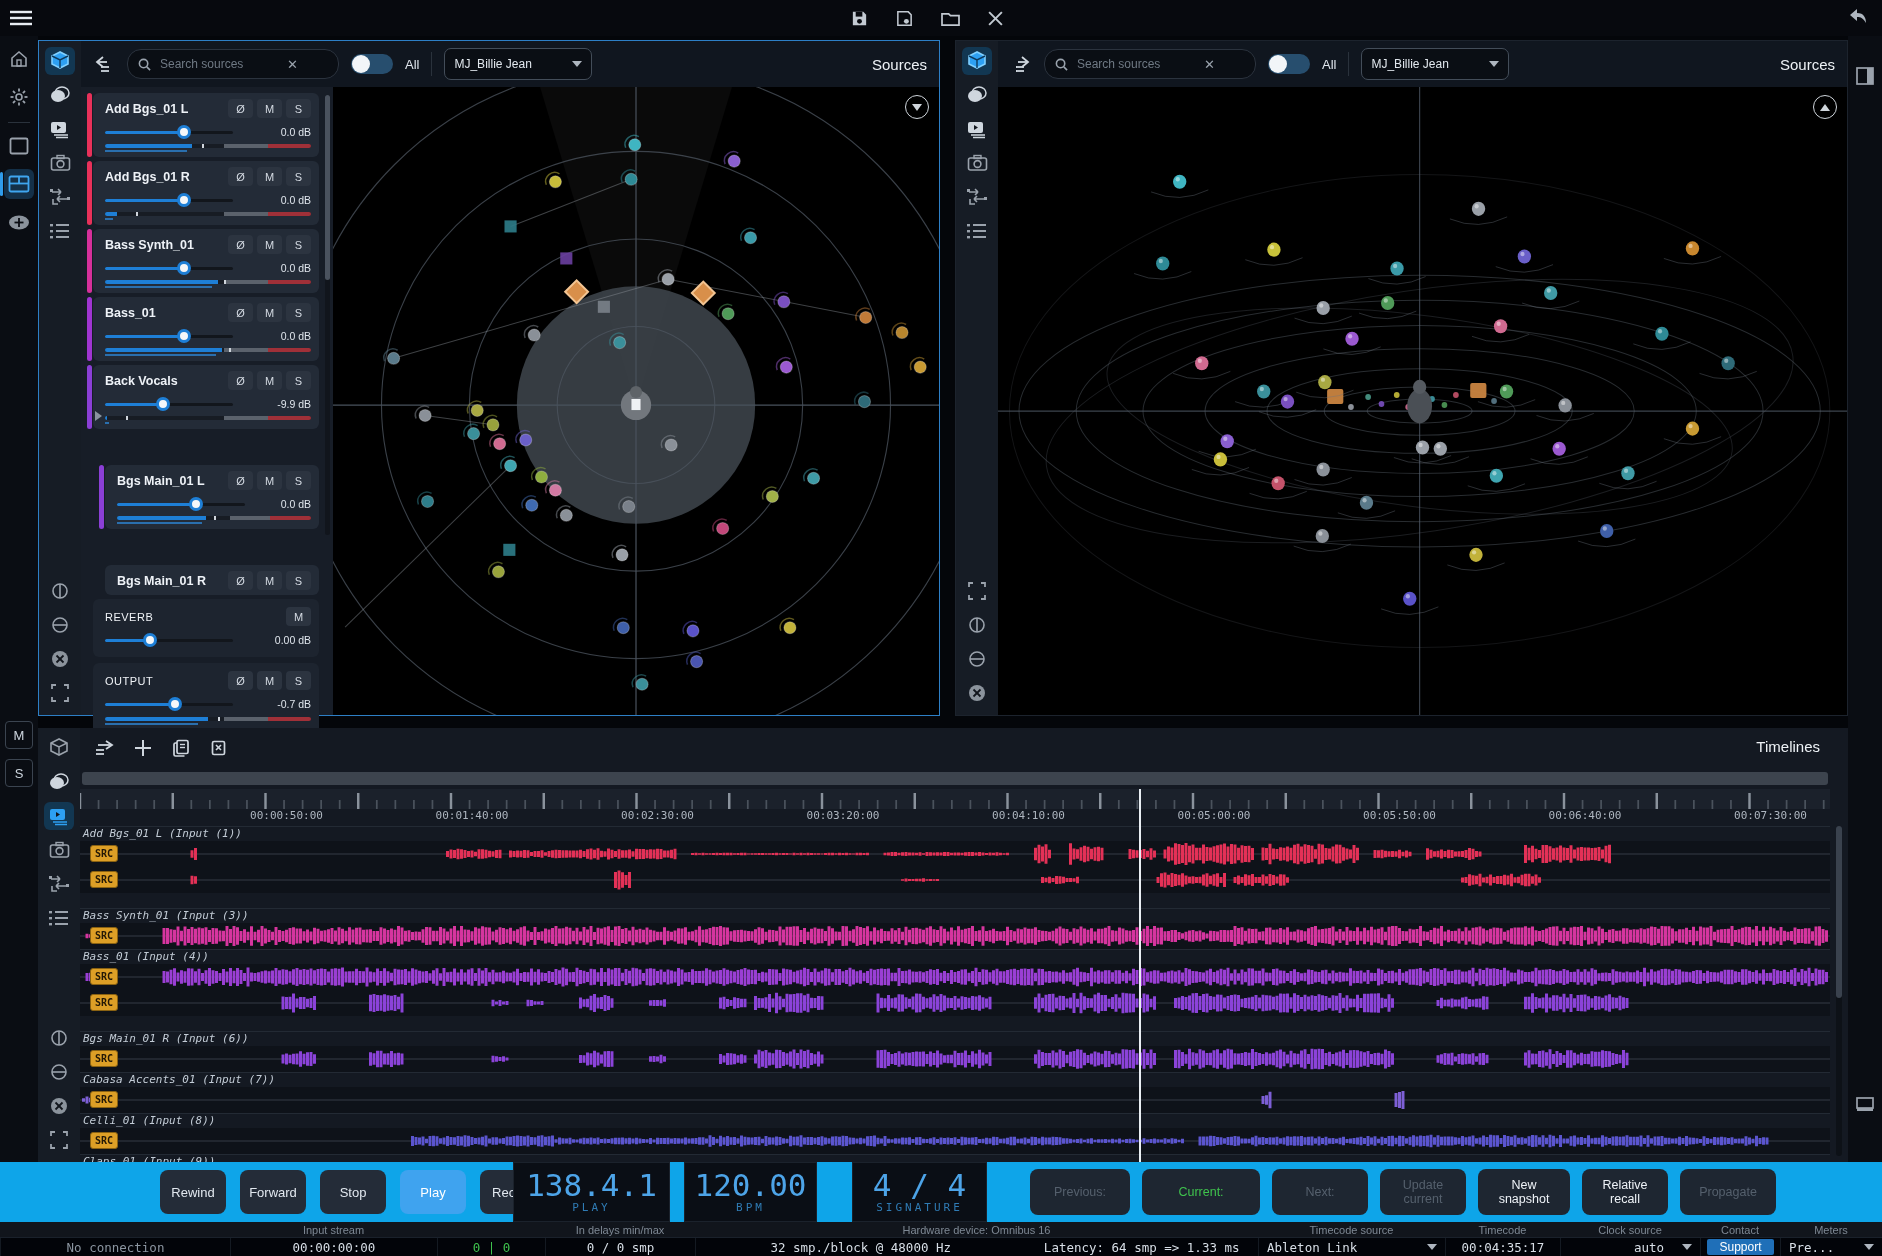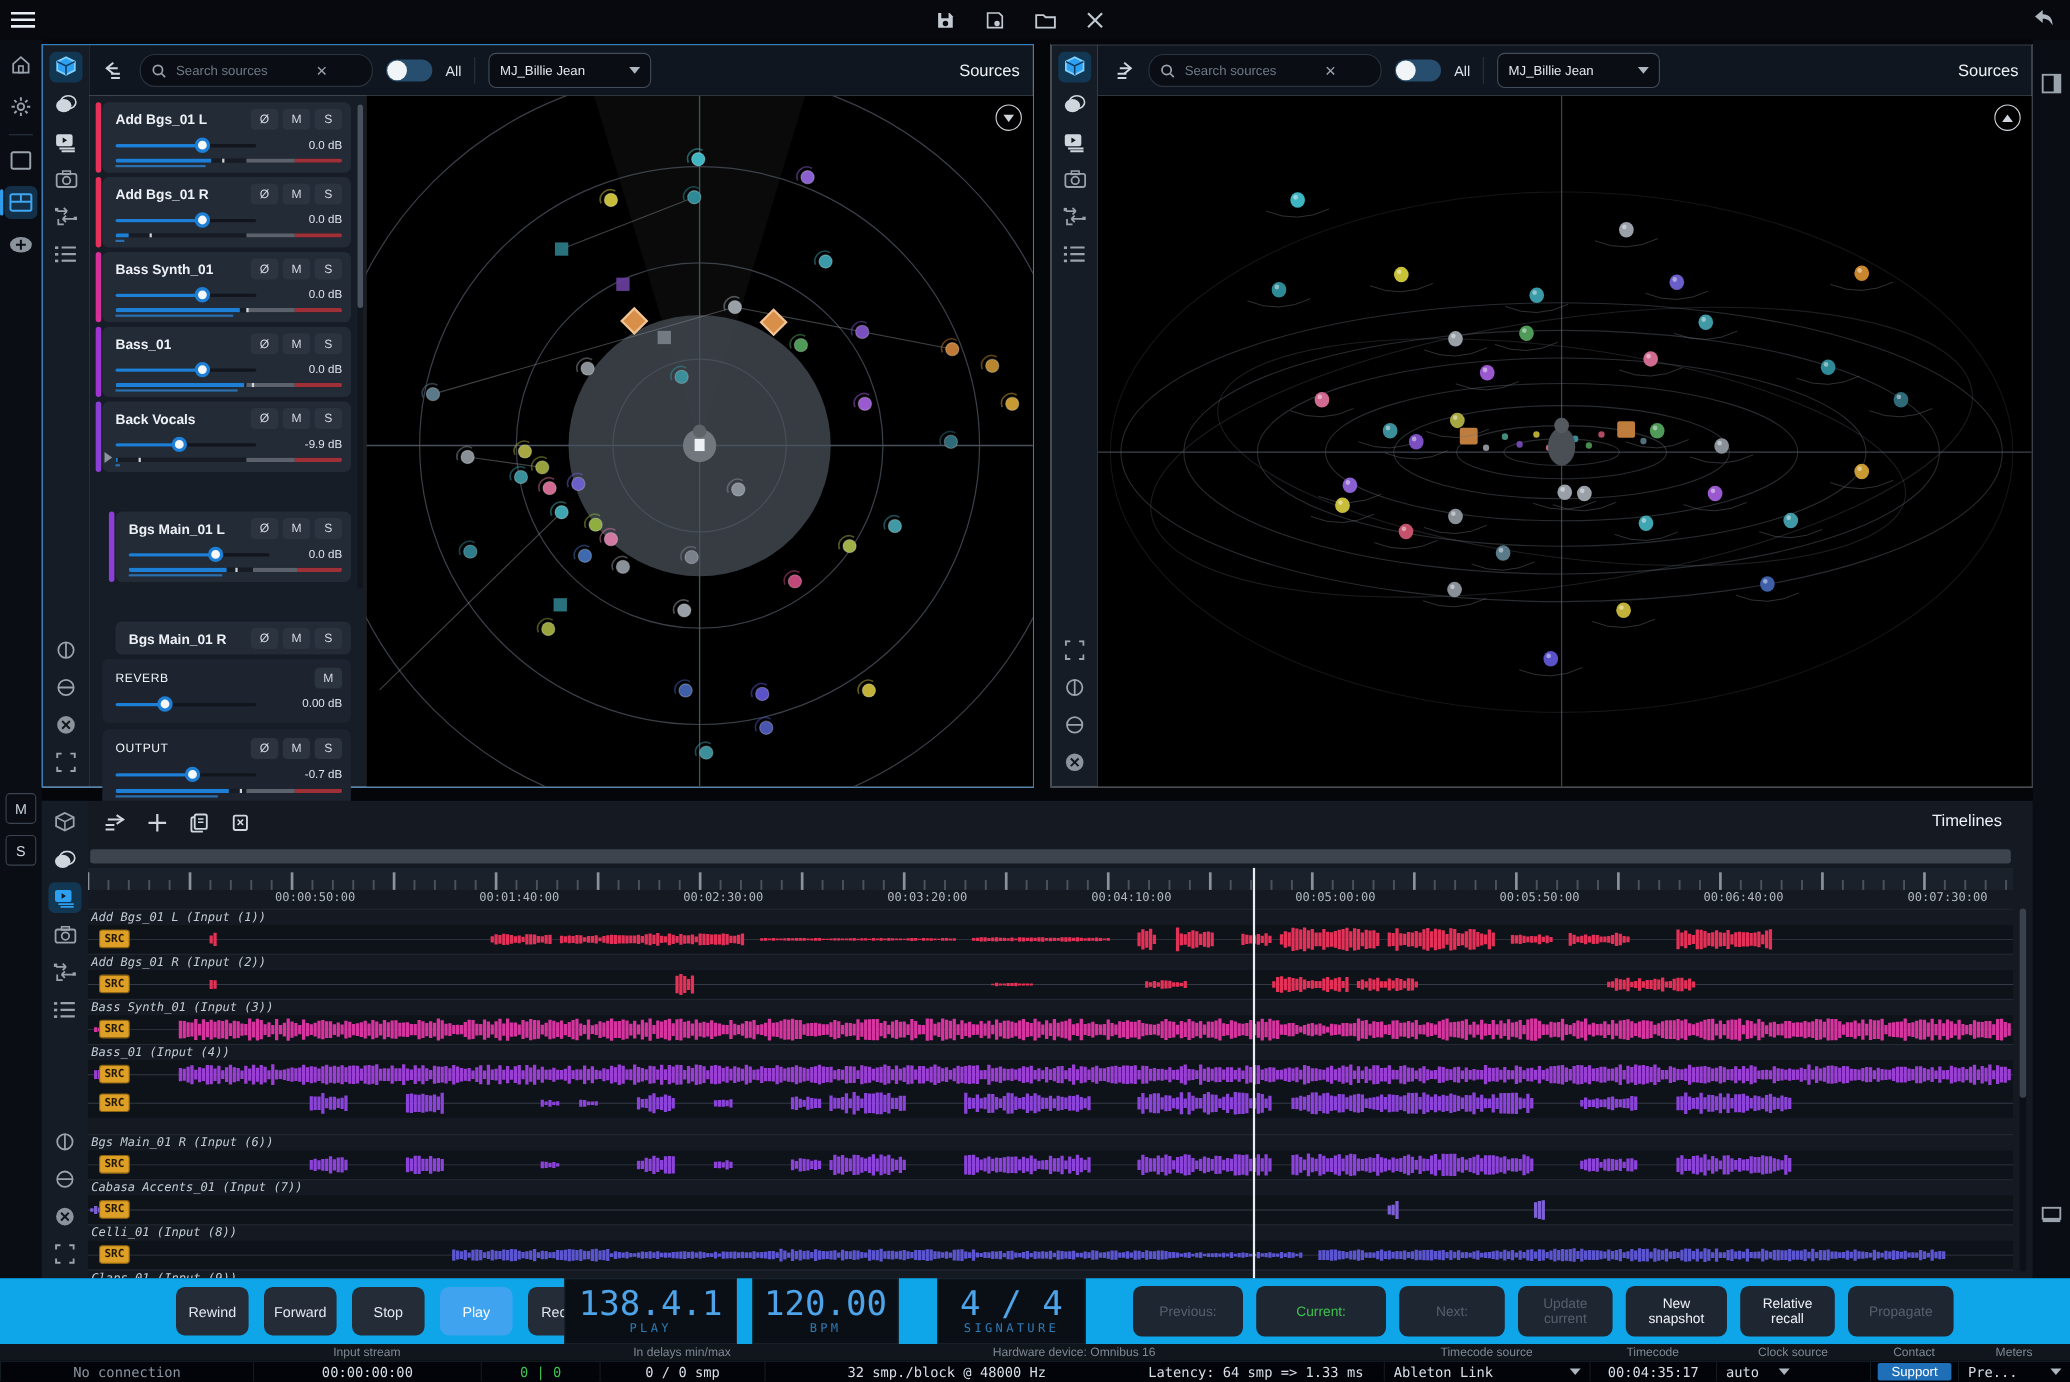--- a/index.html
+++ b/index.html
@@ -1211,21 +1211,20 @@
       <div class="trklabel">Add Bgs_01 L (Input (1))</div>
       <div class="trkwave">
         <span class="srcbadge">SRC</span>
         <svg width="100%" height="26" viewBox="0 0 1000 26" preserveAspectRatio="none">
           <line x1="0" y1="13" x2="1000" y2="13" stroke="#343b46" stroke-width="0.8"></line>
           <path d="M64 9.354688956094979L64 16.64531104390502M66 6.893501693164235L66 19.106498306835764M210 10.086299010221556L210 15.913700989778444M212 8.39651989394315L212 17.60348010605685M214 9.094561079233099L214 16.9054389207669M216 7.850400195780294L216 18.149599804219704M218 8.245225603823457L218 17.754774396176543M220 8.986086852030057L220 17.013913147969944M222 10.030412883091204L222 15.969587116908796M224 9.446768239747325L224 16.553231760252675M226 10.7014914561572L226 15.2985085438428M228 8.340475821140426L228 17.659524178859574M230 8.294905303362611L230 17.70509469663739M232 8.657479011356754L232 17.342520988643244M234 9.866613949259737L234 16.133386050740263M236 10.20084282339496L236 15.79915717660504M238 8.98164049148496L238 17.01835950851504M240 8.854593110937568L240 17.145406889062432M246 9.590478972955626L246 16.409521027044374M248 10.07722003744162L248 15.92277996255838M250 9.543907647457564L250 16.456092352542438M252 9.816224619661899L252 16.1837753803381M254 9.006153082629353L254 16.993846917370647M256 9.30997210190075L256 16.690027898099252M258 10.936858224217595L258 15.063141775782405M260 9.90496029189546L260 16.09503970810454M262 9.937999921796909L262 16.06200007820309M264 9.168613960811964L264 16.831386039188036M266 11.345794855803597L266 14.654205144196403M268 9.90054080674562L268 16.09945919325438M270 9.313734223287975L270 16.686265776712027M272 8.851680896306789L272 17.14831910369321M274 8.930669474053502L274 17.069330525946498M276 9.166095038440654L276 16.833904961559348M278 9.20863172846184L278 16.791368271538158M280 9.386241950859766L280 16.613758049140234M282 9.495838709976601L282 16.504161290023397M284 9.46034549041724L284 16.53965450958276M286 8.864354098225522L286 17.135645901774478M288 9.891508974205863L288 16.108491025794137M290 8.331191474155457L290 17.668808525844543M292 7.605727667412066L292 18.394272332587935M294 8.752160275268032L294 17.247839724731968M296 7.292551471108254L296 18.707448528891746M298 9.689400964730703L298 16.3105990352693M300 10.159539429493089L300 15.840460570506911M302 7.62101240085467L302 18.37898759914533M304 8.743270835942532L304 17.256729164057468M306 9.923122522008999L306 16.076877477991M308 8.182284595605232L308 17.817715404394768M310 9.15396365578017L310 16.84603634421983M312 9.253206890756383L312 16.74679310924362M314 8.5206744554147L314 17.4793255445853M316 10.363603567402606L316 15.636396432597394M318 7.683882413232095L318 18.316117586767906M320 7.883666236765021L320 18.11633376323498M322 8.005302461183238L322 17.994697538816762M324 8.64223955104244L324 17.35776044895756M326 8.230833719830663L326 17.769166280169337M328 8.44690440679533L328 17.55309559320467M330 7.635430863727016L330 18.364569136272983M332 8.061553129330605L332 17.938446870669395M334 9.624027540597785L334 16.375972459402213M336 9.573607545581035L336 16.426392454418966M338 8.780432450338047L338 17.219567549661953M340 7.73227706456455L340 18.26772293543545M350 11.884285125180366L350 14.115714874819634M352 11.797816437623172L352 14.202183562376828M354 12.1544305363491L354 13.8455694636509M356 11.714212543746966L356 14.285787456253034M358 12.283666592041438L358 13.716333407958562M360 12.131938031338999L360 13.868061968661001M362 12.036971185873249L362 13.963028814126751M364 11.790370650479366L364 14.209629349520634M366 12.028334335441672L366 13.971665664558328M368 11.706364020930312L368 14.293635979069688M370 11.669028541460852L370 14.330971458539148M372 11.704302375854793L372 14.295697624145207M374 12.196985907985916L374 13.803014092014084M376 12.106425646765798L376 13.893574353234202M378 11.715535389128526L378 14.284464610871474M380 11.675229678006755L380 14.324770321993245M382 12.417075149202109L382 13.582924850797891M384 12.347406398241597L384 13.652593601758403M386 12.20720709000047L386 13.79279290999953M388 11.905082579020469L388 14.094917420979531M390 12.005225392178225L390 13.994774607821775M392 12.261350919441146L392 13.738649080558854M394 12.242885926892662L394 13.757114073107338M396 11.907943672915776L396 14.092056327084224M398 11.770685237460887L398 14.229314762539113M400 12.33979287573402L400 13.66020712426598M402 11.970687093017899L402 14.029312906982101M404 12.064652884783223L404 13.935347115216777M406 12.423557188161096L406 13.576442811838904M408 11.732121956719189L408 14.267878043280811M410 12.14336478849857L410 13.85663521150143M412 11.821169286807446L412 14.178830713192554M414 12.207664703377116L414 13.792335296622884M416 11.719818815873623L416 14.280181184126377M418 12.012451637330086L418 13.987548362669914M420 12.150054944110162L420 13.849945055889838M422 12.16878575963797L422 13.83121424036203M424 12.414085455887848L424 13.585914544112152M426 11.945972869191756L426 14.054027130808244M428 11.635274848580156L428 14.364725151419844M430 11.767679609420128L430 14.232320390579872M432 12.35957691233857L432 13.64042308766143M434 11.833605509965098L434 14.166394490034902M436 11.963398631828342L436 14.036601368171658M438 11.852320685802392L438 14.147679314197608M440 12.25724243075226L440 13.74275756924774M442 12.424527530237741L442 13.575472469762259M444 11.8249981380159L444 14.1750018619841M446 11.763519848344556L446 14.236480151655444M448 12.088351429714415L448 13.911648570285585M450 11.864455828851439L450 14.135544171148561M460 11.796063203839173L460 14.203936796160827M462 11.59240207620382L462 14.40759792379618M464 11.02319319672203L464 14.97680680327797M466 11.060505527651337L466 14.939494472348663M468 11.650476223524489L468 14.349523776475511M470 11.294783815059345L470 14.705216184940655M472 11.111444562123244L472 14.888555437876756M474 11.57381316758228L474 14.42618683241772M476 11.457767710384179L476 14.542232289615821M478 11.858274972073035L478 14.141725027926965M480 11.305949471630228L480 14.694050528369772M482 12.12979380956767L482 13.87020619043233M484 11.05282645565323L484 14.94717354434677M486 11.180191418608477L486 14.819808581391523M488 11.583824158753494L488 14.416175841246506M490 11.199713113911654L490 14.800286886088346M492 11.553350420862232L492 14.446649579137768M494 10.999775222766447L494 15.000224777233553M496 10.961693593393349L496 15.038306406606651M498 11.79647669436939L498 14.20352330563061M500 11.407882144683025L500 14.592117855316975M502 11.563608378633129L502 14.436391621366871M504 11.820303353104741L504 14.179696646895259M506 11.15614796795827L506 14.84385203204173M508 10.95917305725468L508 15.04082694274532M510 11.024201400609934L510 14.975798599390066M512 11.562954703860527L512 14.437045296139473M514 11.067435608326866L514 14.932564391673134M516 11.578975477242814L516 14.421024522757186M518 11.885198545265549L518 14.114801454734451M520 11.609950238387443L520 14.390049761612557M522 11.699419527854888L522 14.300580472145112M524 11.218692141648237L524 14.781307858351763M526 11.64820832043677L526 14.35179167956323M528 12.129478332715568L528 13.870521667284432M530 11.755973059639393L530 14.244026940360607M546 6.773551355111922L546 19.226448644888077M548 3.802748596778475L548 22.197251403221525M550 5.473201423113352L550 20.526798576886648M552 3.3177411631696305L552 22.68225883683037M554 8.78575750058364L554 17.214242499416358M566 2.1381381015435554L566 23.861861898456446M568 7.6197310558692335L568 18.380268944130766M570 8.217954857445584L570 17.782045142554416M572 6.318623215560584L572 19.681376784439415M574 4.643802956740693L574 21.356197043259307M576 5.686914000117503L576 20.313085999882496M578 7.808656521003131L578 18.19134347899687M580 6.257881313251984L580 19.742118686748015M582 5.749872375489503L582 20.250127624510498M584 6.814851605127988L584 19.185148394872012M600 7.922604836668724L600 18.077395163331275M602 8.79604801858426L602 17.20395198141574M604 9.230726185634412L604 16.76927381436559M606 9.122340221690465L606 16.877659778309535M608 8.070205445368238L608 17.929794554631762M610 9.644453478326977L610 16.355546521673023M612 7.33074764016761L612 18.66925235983239M614 9.621520851697424L614 16.378479148302578M620 8.379963817030983L620 17.620036182969017M622 5.48288925209472L622 20.517110747905278M624 6.521447219756338L624 19.47855278024366M626 2.3711517565967384L626 23.62884824340326M628 3.089184496505041L628 22.91081550349496M630 3.9603447151363085L630 22.03965528486369M632 2.1141681815612916L632 23.88583181843871M634 4.745354956442718L634 21.254645043557282M636 3.5671495513086864L636 22.432850448691312M638 6.67780920184441L638 19.32219079815559M640 6.801281901606836L640 19.198718098393165M642 3.592006798216973L642 22.40799320178303M644 5.952462514114523L644 20.047537485885478M646 6.409104952142124L646 19.590895047857877M648 5.312959212355855L648 20.687040787644143M650 4.138459650652949L650 21.861540349347052M652 3.5939137870754543L652 22.406086212924546M654 2.4895824528792048L654 23.510417547120795M656 5.57304312234719L656 20.42695687765281M658 2.9649126341871668L658 23.035087365812835M660 3.5721174003050926L660 22.427882599694907M662 6.827672661210891L662 19.17232733878911M664 4.277401728316583L664 21.722598271683417M666 4.888063832705285L666 21.111936167294715M668 4.777223219589665L668 21.222776780410335M670 6.96462037090023L670 19.035379629099772M676 6.620944563952653L676 19.379055436047345M678 7.108900220628203L678 18.891099779371796M680 2.780101989565738L680 23.219898010434264M682 7.475100704746637L682 18.524899295253363M684 7.909945655614247L684 18.090054344385752M686 6.225273821299271L686 19.77472617870073M688 6.683600487181466L688 19.316399512818535M690 5.469683260286123L690 20.530316739713875M692 6.704461012276698L692 19.2955389877233M694 3.743297058265526L694 22.256702941734474M696 2.7453066809429227L696 23.254693319057075M698 5.576732262317819L698 20.42326773768218M700 3.2437468164114396L700 22.756253183588562M702 3.981425060578985L702 22.018574939421015M704 4.656152518529906L704 21.343847481470092M706 8.161476624848365L706 17.838523375151635M708 2.8534462331590476L708 23.146553766840952M710 3.5539487876120983L710 22.4460512123879M712 7.1076255595283415L712 18.89237444047166M714 7.620326943074506L714 18.379673056925494M716 5.5990207890290185L716 20.40097921097098M718 3.553784387996494L718 22.446215612003506M720 3.7577450867032898L720 22.242254913296712M722 6.275128740999935L722 19.724871259000064M724 7.565474983417807L724 18.434525016582192M726 8.610793874090742L726 17.389206125909258M728 4.06332263618142L728 21.936677363818582M730 6.672804195222562L730 19.32719580477744M740 8.999062803245906L740 17.000937196754094M742 9.311376899879605L742 16.688623100120395M744 8.815732287915015L744 17.184267712084985M746 9.789144853139295L746 16.210855146860705M748 10.346194613276602L748 15.653805386723398M750 10.020839895337485L750 15.979160104662515M752 10.174877811202313L752 15.825122188797687M754 8.63322522437229L754 17.36677477562771M756 10.679222332430726L756 15.320777667569274M758 9.419962478977977L758 16.580037521022025M760 10.725879450745415L760 15.274120549254585M770 7.269424993238827L770 18.73057500676117M772 8.84144453743933L772 17.15855546256067M774 10.312997152777498L774 15.687002847222502M776 9.6551278836466L776 16.3448721163534M778 8.610360741433379L778 17.38963925856662M780 10.092565024610703L780 15.907434975389297M782 8.763611096816858L782 17.23638890318314M784 8.975376518347549L784 17.02462348165245M786 10.423003481395543L786 15.576996518604457M788 10.315650097880534L788 15.684349902119466M790 9.924207101329557L790 16.075792898670443M792 8.887659903845034L792 17.112340096154966M794 6.927656512488964L794 19.072343487511034M796 7.791953980849794L796 18.208046019150206M798 9.894759244609158L798 16.10524075539084M800 10.384036537380853L800 15.615963462619147M826 4.09678759630442L826 21.90321240369558M828 6.839012062828406L828 19.160987937171594M830 4.847847101506158L830 21.152152898493842M832 7.842649408700945L832 18.157350591299057M834 8.92612382310326L834 17.07387617689674M836 4.0269194559861L836 21.9730805440139M838 4.116757639714974L838 21.883242360285024M840 5.324627858712065L840 20.675372141287937M842 7.185666064828765L842 18.814333935171234M844 6.493091946923251L844 19.50690805307675M846 4.59408159296183L846 21.405918407038172M848 6.556743360802356L848 19.443256639197642M850 6.903381140218916L850 19.096618859781085M852 4.361835550799478L852 21.638164449200524M854 8.420135011079672L854 17.579864988920328M856 6.431370435846766L856 19.568629564153234M858 6.120753150260316L858 19.879246849739683M860 6.456469288928129L860 19.54353071107187M862 6.588175913910436L862 19.411824086089563M864 7.1223486496458275L864 18.87765135035417M866 6.667185858180164L866 19.332814141819835M868 5.9270002947613785L868 20.072999705238622M870 8.5847778357485L870 17.4152221642515M872 4.854216466095348L872 21.145783533904652M874 3.7968340417607394L874 22.20316595823926" stroke="#e43157" stroke-width="1.7" fill="none"></path>
         </svg>
       </div>
           </div>
           <div class="trk">
-      <div class="trklabel">Add Bgs_01 R (Input (2))</div>
       <div class="trkwave">
         <span class="srcbadge">SRC</span>
         <svg width="100%" height="26" viewBox="0 0 1000 26" preserveAspectRatio="none">
           <line x1="0" y1="13" x2="1000" y2="13" stroke="#343b46" stroke-width="0.8"></line>
           <path d="M64 8.82798497492913L64 17.17201502507087M66 9.127307209194532L66 16.872692790805466M306 5.115763213967639L306 20.88423678603236M308 3.500940507157102L308 22.499059492842896M310 5.3491938495918285L310 20.650806150408172M312 7.955524709315209L312 18.04447529068479M314 4.922810856122377L314 21.077189143877625M470 12.26307636061687L470 13.73692363938313M472 11.375901025445673L472 14.624098974554327M474 12.119907981369852L474 13.880092018630148M476 12.091826284017074L476 13.908173715982926M478 11.709266578941243L478 14.290733421058757M480 11.658785730031232L480 14.341214269968768M482 11.334647711966827L482 14.665352288033173M484 12.178890886971384L484 13.821109113028616M486 12.089027315170606L486 13.910972684829394M488 12.18904879695103L488 13.81095120304897M490 12.042351067199192L490 13.957648932800808M550 9.961446876145738L550 16.038553123854264M552 10.872227878005688L552 15.127772121994312M554 9.744800706357383L554 16.25519929364262M556 10.896325238552016L556 15.103674761447984M558 9.025186667839572L558 16.97481333216043M560 9.285156289531843L560 16.71484371046816M562 9.662467136224151L562 16.33753286377585M564 10.954929904488935L564 15.045070095511065M566 11.014889916322282L566 14.985110083677718M568 11.301934786071252L568 14.698065213928748M570 9.78166209120078L570 16.21833790879922M616 9.995711901420172L616 16.004288098579828M618 6.198252889127179L618 19.80174711087282M620 5.528914067896548L620 20.471085932103453M622 7.738657648516673L622 18.26134235148333M624 6.079782464153991L624 19.92021753584601M626 7.0915277917224735L626 18.908472208277527M628 7.80991877473014L628 18.19008122526986M630 6.196371503206336L630 19.803628496793664M632 8.38282659576911L632 17.61717340423089M634 9.7560619911701L634 16.2439380088299M636 9.140191807401825L636 16.859808192598177M638 9.897022842158686L638 16.102977157841316M640 9.809104155353324L640 16.190895844646676M642 7.477026339181393L642 18.522973660818607M644 6.289023748613035L644 19.710976251386967M646 8.648716443427688L646 17.351283556572312M648 7.286178270596411L648 18.71382172940359M650 6.3053245779213105L650 19.69467542207869M652 9.888502446182173L652 16.111497553817827M654 6.080249542178617L654 19.919750457821383M660 9.883034122914797L660 16.116965877085203M662 8.566161165456123L662 17.433838834543877M664 9.978589252762795L664 16.021410747237205M666 7.343739013042723L666 18.656260986957278M668 8.365735675619462L668 17.63426432438054M670 6.920561201329547L670 19.079438798670452M672 10.031584602862058L672 15.968415397137942M674 10.0163413103699L674 15.9836586896301M676 7.521817813650767L676 18.478182186349233M678 9.301234334366853L678 16.698765665633147M680 7.021258359496677L680 18.978741640503323M682 7.987278331463549L682 18.01272166853645M684 9.511688953158128L684 16.488311046841872M686 7.356428885092282L686 18.64357111490772M688 7.4647460393968865L688 18.535253960603114M690 10.26116817659L690 15.73883182341M790 10.431599251703009L790 15.568400748296991M792 9.989702621707984L792 16.010297378292016M794 7.310424148526808L794 18.689575851473194M796 8.276666765463323L796 17.723333234536675M798 8.74500190400835L798 17.254998095991652M800 6.8554273151195595L800 19.14457268488044M802 10.46146139977082L802 15.53853860022918M804 9.779318706266913L804 16.220681293733087M806 7.3880924855597545L806 18.611907514440247M808 10.109633246846787L808 15.890366753153213M810 8.90298274918865L810 17.097017250811348M812 8.930316488377649L812 17.06968351162235M814 7.685489278421846L814 18.314510721578152M816 8.38685346918306L816 17.61314653081694M818 6.739735709508386L818 19.260264290491612M820 10.311902161608668L820 15.688097838391332M822 9.859844989470293L822 16.140155010529707M824 7.749945166856141L824 18.25005483314386M826 6.822262182986942L826 19.177737817013057M828 6.794212775873457L828 19.205787224126542M830 9.218762516759725L830 16.781237483240275M832 7.480066790474902L832 18.5199332095251M834 10.168892953039975L834 15.831107046960025" stroke="#e43157" stroke-width="1.7" fill="none"></path>
         </svg>
       </div>
           </div>
           <div class="trk">
       <div class="trklabel">Bass Synth_01 (Input (3))</div>
@@ -1374,21 +1373,21 @@
           <span class="stval" style="width:330px">32 smp./block @ 48000 Hz</span>
           <span class="stval" style="width:233px">Latency: 64 smp =&gt; 1.33 ms</span>
         </div>
         <div class="stcol" style="width: 187px; border-left: 1px solid rgb(20, 26, 34);">
           <span class="stval" style="width:100%;justify-content:space-between;padding:0 8px;box-sizing:border-box">Ableton Link<span class="scaret"></span></span>
         </div>
         <div class="stcol" style="width: 115px; border-left: 1px solid rgb(20, 26, 34);">
           <span class="stval ">00:04:35:17</span>
         </div>
         <div class="stcol" style="width: 140px; border-left: 1px solid rgb(20, 26, 34);">
-          <span class="stval" style="width:100%;justify-content:flex-start;padding:0 8px;box-sizing:border-box">auto<span class="scaret"></span></span>
+          <span class="stval" style="width:100%;justify-content:flex-end;padding:0 8px;box-sizing:border-box">auto<span class="scaret"></span></span>
         </div>
         <div class="stcol" style="width: 80px; border-left: 1px solid rgb(20, 26, 34);">
           <span class="supportbtn">Support</span>
         </div>
         <div class="stcol" style="width: 102px; border-left: 1px solid rgb(20, 26, 34); text-align: right;">
           <span class="stval" style="width:100%;justify-content:space-between;padding:0 8px;box-sizing:border-box">Pre...<span class="scaret"></span></span>
         </div>
       </div>
   </div>
 

